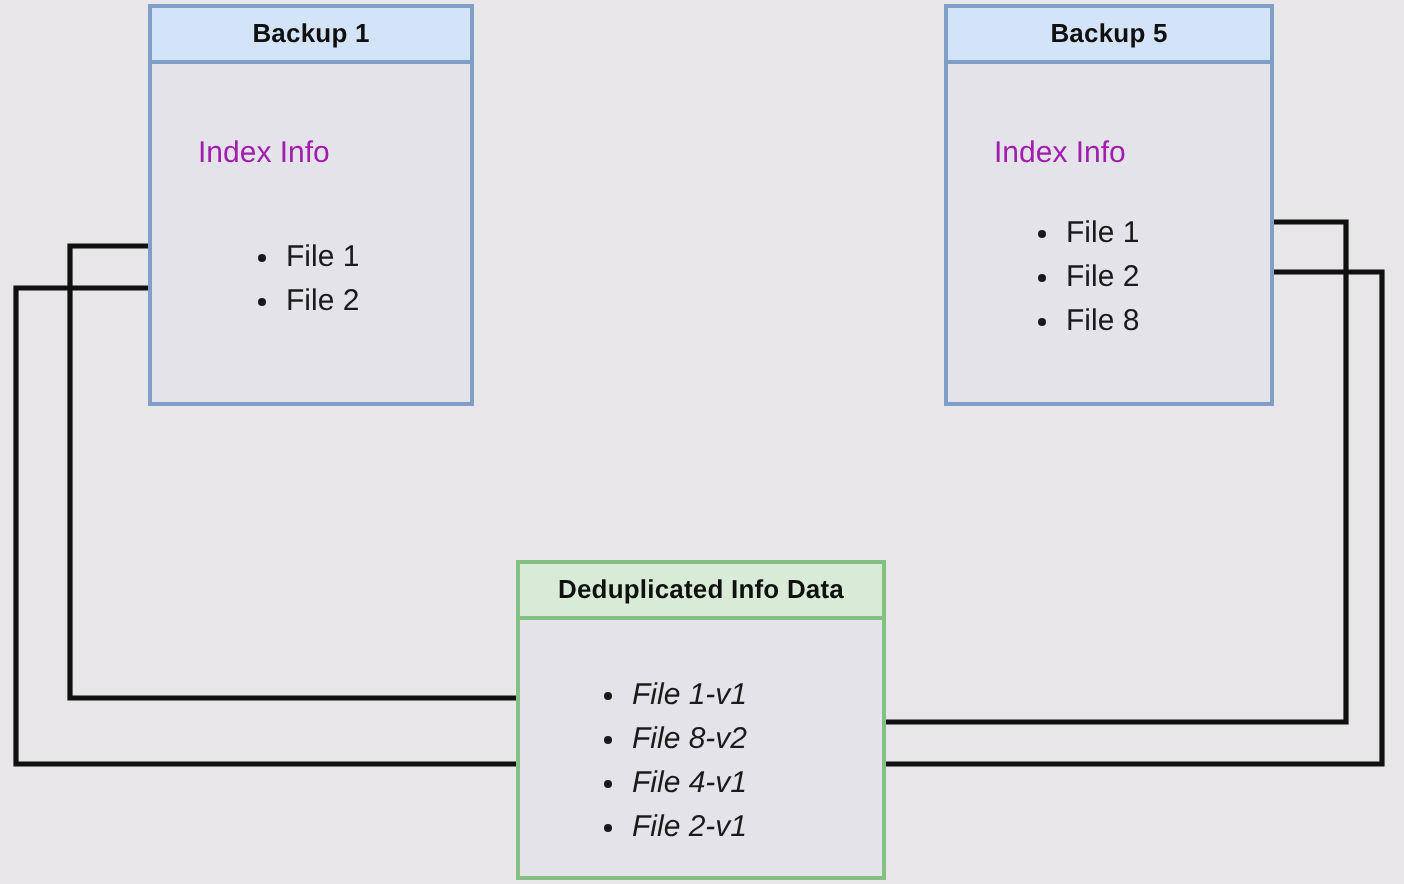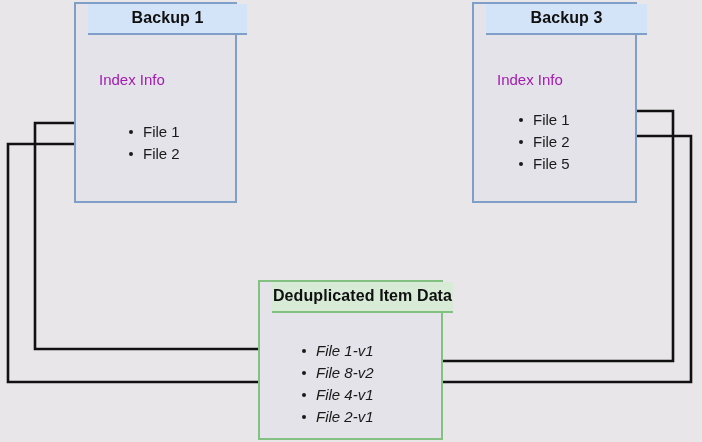--- a/index.html
+++ b/index.html
@@ -32,26 +32,25 @@
   .box {
     position: absolute;
     box-sizing: border-box;
     background: #e4e3e9;
   }
   .box .hdr {
     box-sizing: border-box;
     width: 100%;
     text-align: center;
     font-weight: bold;
-    font-size: 16px;
+    font-size: 13px;
     color: #101010;
     line-height: 1;
     padding: 6px 0 7px 0;
     letter-spacing: 0.1px;
-    margin-left: 12px;
   }
   .box .body {
     position: relative;
     width: 100%;
   }
   
   .box.blue {
     border: 2px solid #7f9fc9;
     background: #e4e3e9;
   }
@@ -135,42 +134,42 @@
         </li>
         <li>
           <span class="dot"></span>
           <span>File 2</span>
         </li>
       </ul>
     </div>
   </div>
 
   <div class="box blue" style="left:472px; top:2px; width:165px; height:201px;">
-    <div class="hdr">Backup 3</div>
+    <div class="hdr">Backup 5</div>
     <div class="body" style="height:175px;">
       <div class="index-label" style="left:23px; top:37px;">Index Info</div>
       <ul class="filelist" style="left:45px; top:74px;">
         <li>
           <span class="dot"></span>
           <span>File 1</span>
         </li>
         <li>
           <span class="dot"></span>
           <span>File 2</span>
         </li>
         <li>
           <span class="dot"></span>
-          <span>File 5</span>
+          <span>File 8</span>
         </li>
       </ul>
     </div>
   </div>
 
   <div class="box green" style="left:258px; top:280px; width:185px; height:160px;">
-    <div class="hdr">Deduplicated Item Data</div>
+    <div class="hdr">Deduplicated Info Data</div>
     <div class="body" style="height:134px;font-style:italic;">
       <ul class="filelist" style="left:42px; top:27px;">
         <li>
           <span class="dot"></span>
           <span>File 1-v1</span>
         </li>
         <li>
           <span class="dot"></span>
           <span>File 8-v2</span>
         </li>

